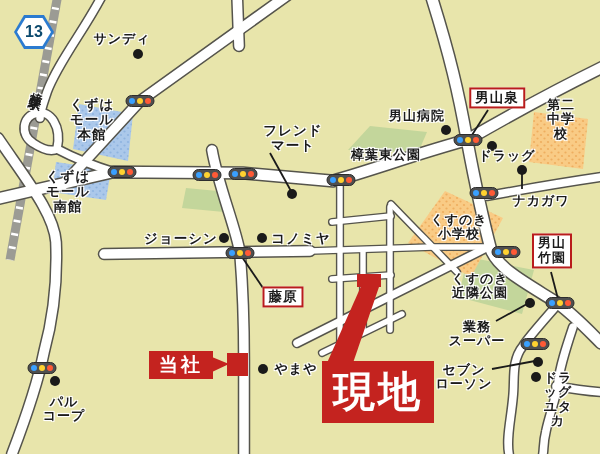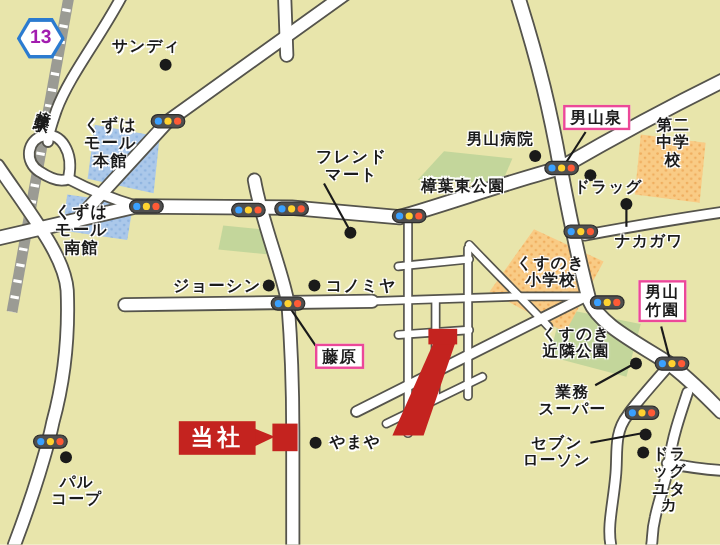--- a/index.html
+++ b/index.html
@@ -25,21 +25,21 @@
   .c1{fill:#3aa0ff}.c2{fill:#ffd230}.c3{fill:#ff5a36}
   
   .lbl{
     position:absolute; transform:translate(-50%,-50%);
     font-weight:bold; color:#1b1b1b; font-size:13px; line-height:1.1;
     white-space:pre-line; text-align:center; letter-spacing:1px;
     text-shadow:-1px -1px 0 #fff,1px -1px 0 #fff,-1px 1px 0 #fff,1px 1px 0 #fff,0 0 3px #fff;
   }
   .big{font-size:13.5px}
   .box{
-    background:#ffffff; border:2px solid #ec4899; padding:1px 4px;
+    background:#ffffff; border:2px solid #b91c1c; padding:1px 4px;
     text-shadow:none; line-height:1.12; letter-spacing:1px;
   }
   .vert{
     writing-mode:vertical-rl; transform:translate(-50%,-50%) rotate(14deg);
     letter-spacing:3px; font-size:12.5px;
   }
   .red-label{
     position:absolute; background:#c4231f; color:#ffffff; font-weight:bold;
     display:flex; align-items:center; justify-content:center;
     text-shadow:none; letter-spacing:3px;
@@ -47,21 +47,21 @@
   .badge{
     position:absolute; left:14px; top:15px; width:40px; height:34px;
     background:#2b7bd0;
     clip-path:polygon(25% 0,75% 0,100% 50%,75% 100%,25% 100%,0 50%);
   }
   .badge-in{
     position:absolute; left:3px; top:3px; right:3px; bottom:3px;
     background:#ffffff;
     clip-path:polygon(25% 0,75% 0,100% 50%,75% 100%,25% 100%,0 50%);
     display:flex;align-items:center;justify-content:center;
-    color:#a21caf; font-weight:bold; font-size:16px;
+    color:#0c4a6e; font-weight:bold; font-size:16px;
   }
 </style>
 </head>
 <body>
 
 <div id="map">
 
 <svg width="600" height="454" viewBox="0 0 600 454">
   <defs>
     <pattern id="stipO" width="7" height="7" patternUnits="userSpaceOnUse">
@@ -310,14 +310,15 @@
 <div class="lbl" style="left:558px;top:400px">ドラッグ
 ユタカ</div>
 <div class="lbl big" style="left:181px;top:239px">ジョーシン</div>
 <div class="lbl big" style="left:301px;top:239px">コノミヤ</div>
 <div class="lbl box big" style="left:283px;top:297px">藤原</div>
 <div class="lbl" style="left:296px;top:369px">やまや</div>
 <div class="lbl" style="left:64px;top:409px">パル
 コープ</div>
 
 <div class="red-label" style="left:149px;top:351px;width:64px;height:28px;font-size:19px">当社</div>
+<div class="red-label" style="left:322px;top:361px;width:112px;height:62px;font-size:42px">現地</div>
 
 </div>
 
 </body></html>

